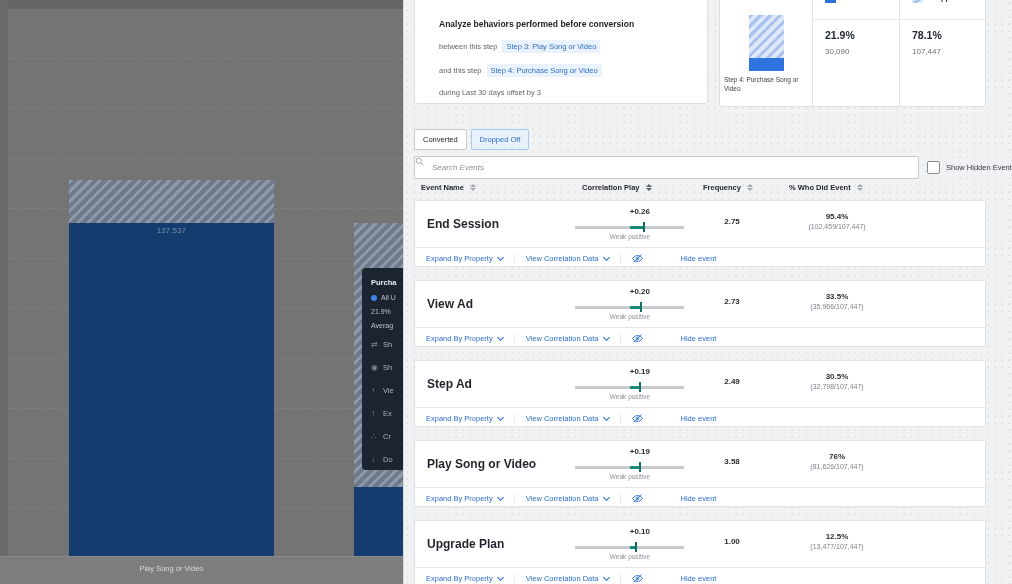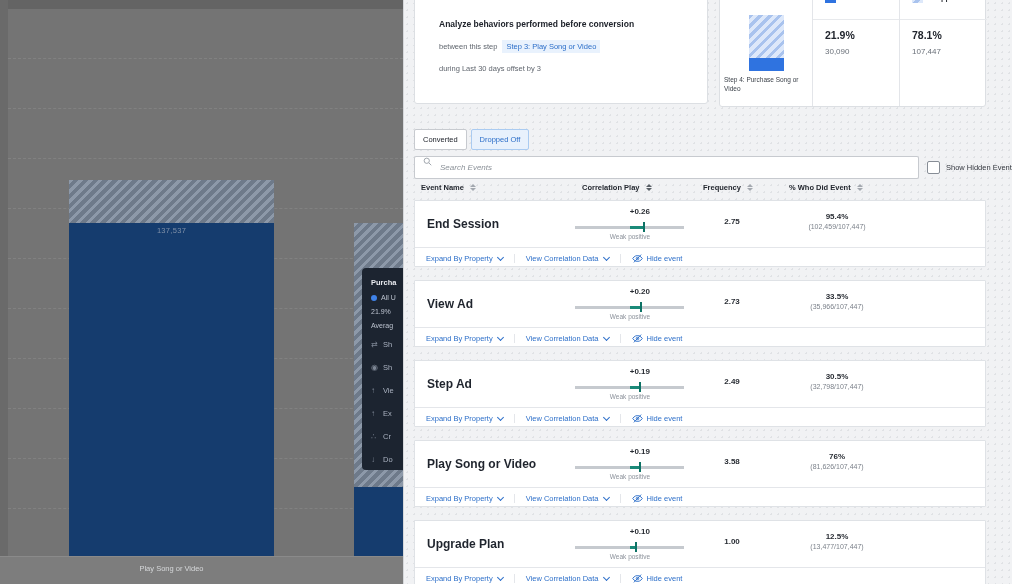--- a/index.html
+++ b/index.html
@@ -62,21 +62,21 @@
   .legend-cnt{position:absolute;left:12px;top:76px;font-size:8px;color:#6a7079;}
 
   
   .tabs{position:absolute;left:10px;top:129px;display:flex;}
   .tab{font-size:7.5px;padding:5px 8px;border:1px solid #c7cacf;background:#fff;color:#20242c;
        border-radius:2px;margin-right:4px;white-space:nowrap;}
   .tab.alt{background:#e8f1fc;border-color:#aacbf1;color:#2d6fc9;}
 
   
   .search-box{position:absolute;left:10px;top:156px;width:505px;height:23px;background:#fff;
-              border:1px solid #c7cacf;border-radius:2px;box-sizing:border-box;display:flex;padding-left:8px;}
+              border:1px solid #c7cacf;border-radius:2px;box-sizing:border-box;display:flex;padding-left:0;}
   .search-box svg{flex:none;margin-right:6px;}
   .search-input{border:none;outline:none;background:transparent;font-size:8px;font-style:italic;
                 color:#565c64;width:100%;font-family:"Liberation Sans",sans-serif;}
   .search-input::placeholder{color:#8b9198;font-style:italic;}
   .hidden-toggle{position:absolute;left:523px;top:161px;display:flex;align-items:center;}
   .checkbox{width:11px;height:11px;border:1px solid #878d96;border-radius:2px;background:#fff;flex:none;}
   .hidden-label{margin-left:6px;font-size:7.5px;color:#30343c;white-space:nowrap;}
 
   
   .thead{position:absolute;left:10px;top:183px;width:572px;height:14px;font-size:7.5px;font-weight:bold;color:#23272f;}
@@ -97,21 +97,21 @@
   .corr-track{position:absolute;left:160px;top:25px;width:109px;height:3px;background:#c6cacf;}
   .corr-fill{position:absolute;left:215px;top:25px;height:3px;background:#1b8a79;}
   .corr-tick{position:absolute;top:21px;width:2px;height:10px;background:#0d7265;}
   .corr-weak{position:absolute;left:160px;top:32px;width:110px;text-align:center;font-size:6.5px;color:#8c929b;}
   .ev-freq{position:absolute;left:287px;top:16px;width:60px;text-align:center;font-size:8px;font-weight:bold;color:#2a2e35;}
   .ev-pct{position:absolute;left:372px;top:11px;width:100px;text-align:center;font-size:8px;font-weight:bold;color:#2a2e35;}
   .ev-ratio{position:absolute;left:362px;top:22px;width:120px;text-align:center;font-size:7px;color:#7c828b;}
   .ev-actions{position:absolute;left:0;top:46px;width:100%;height:20px;border-top:1px solid #e4e6ea;
               display:flex;align-items:center;font-size:7.5px;color:#2d6fc9;}
   .act{display:flex;align-items:center;padding:0 11px;border-right:1px solid #e4e6ea;white-space:nowrap;box-sizing:border-box;}
-  .act.last{border-right:none;}
+  .act.last{border-right:none;gap:34px;}
   .chev{display:inline-block;width:4px;height:4px;border-right:1.2px solid currentColor;border-bottom:1.2px solid currentColor;
         transform:rotate(45deg);margin-left:5px;margin-top:-2px;}
   .eye-off{margin-right:4px;display:inline-flex;}
 </style>
 </head>
 <body>
 
 <div id="stage">
 
   <div class="left-chart">
@@ -178,20 +178,24 @@
 
   <div class="right-panel">
 
     <div class="card desc-card">
       <div class="desc-title">Analyze behaviors performed before conversion</div>
       <div class="desc-row">
         <span>between this step</span>
         <span class="chip">Step 3: Play Song or Video</span>
       </div>
       <div class="desc-row">
+        <span>and this step</span>
+        <span class="chip">Step 4: Purchase Song or Video</span>
+      </div>
+      <div class="desc-row">
         <span>during Last 30 days offset by 3</span>
       </div>
     </div>
 
     <div class="card funnel-card">
       <div class="mini-hatch hatch-blue"></div>
       <div class="mini-solid"></div>
       <div class="mini-label">Step 4: Purchase Song or Video</div>
 
       <div class="legend-col c1">

